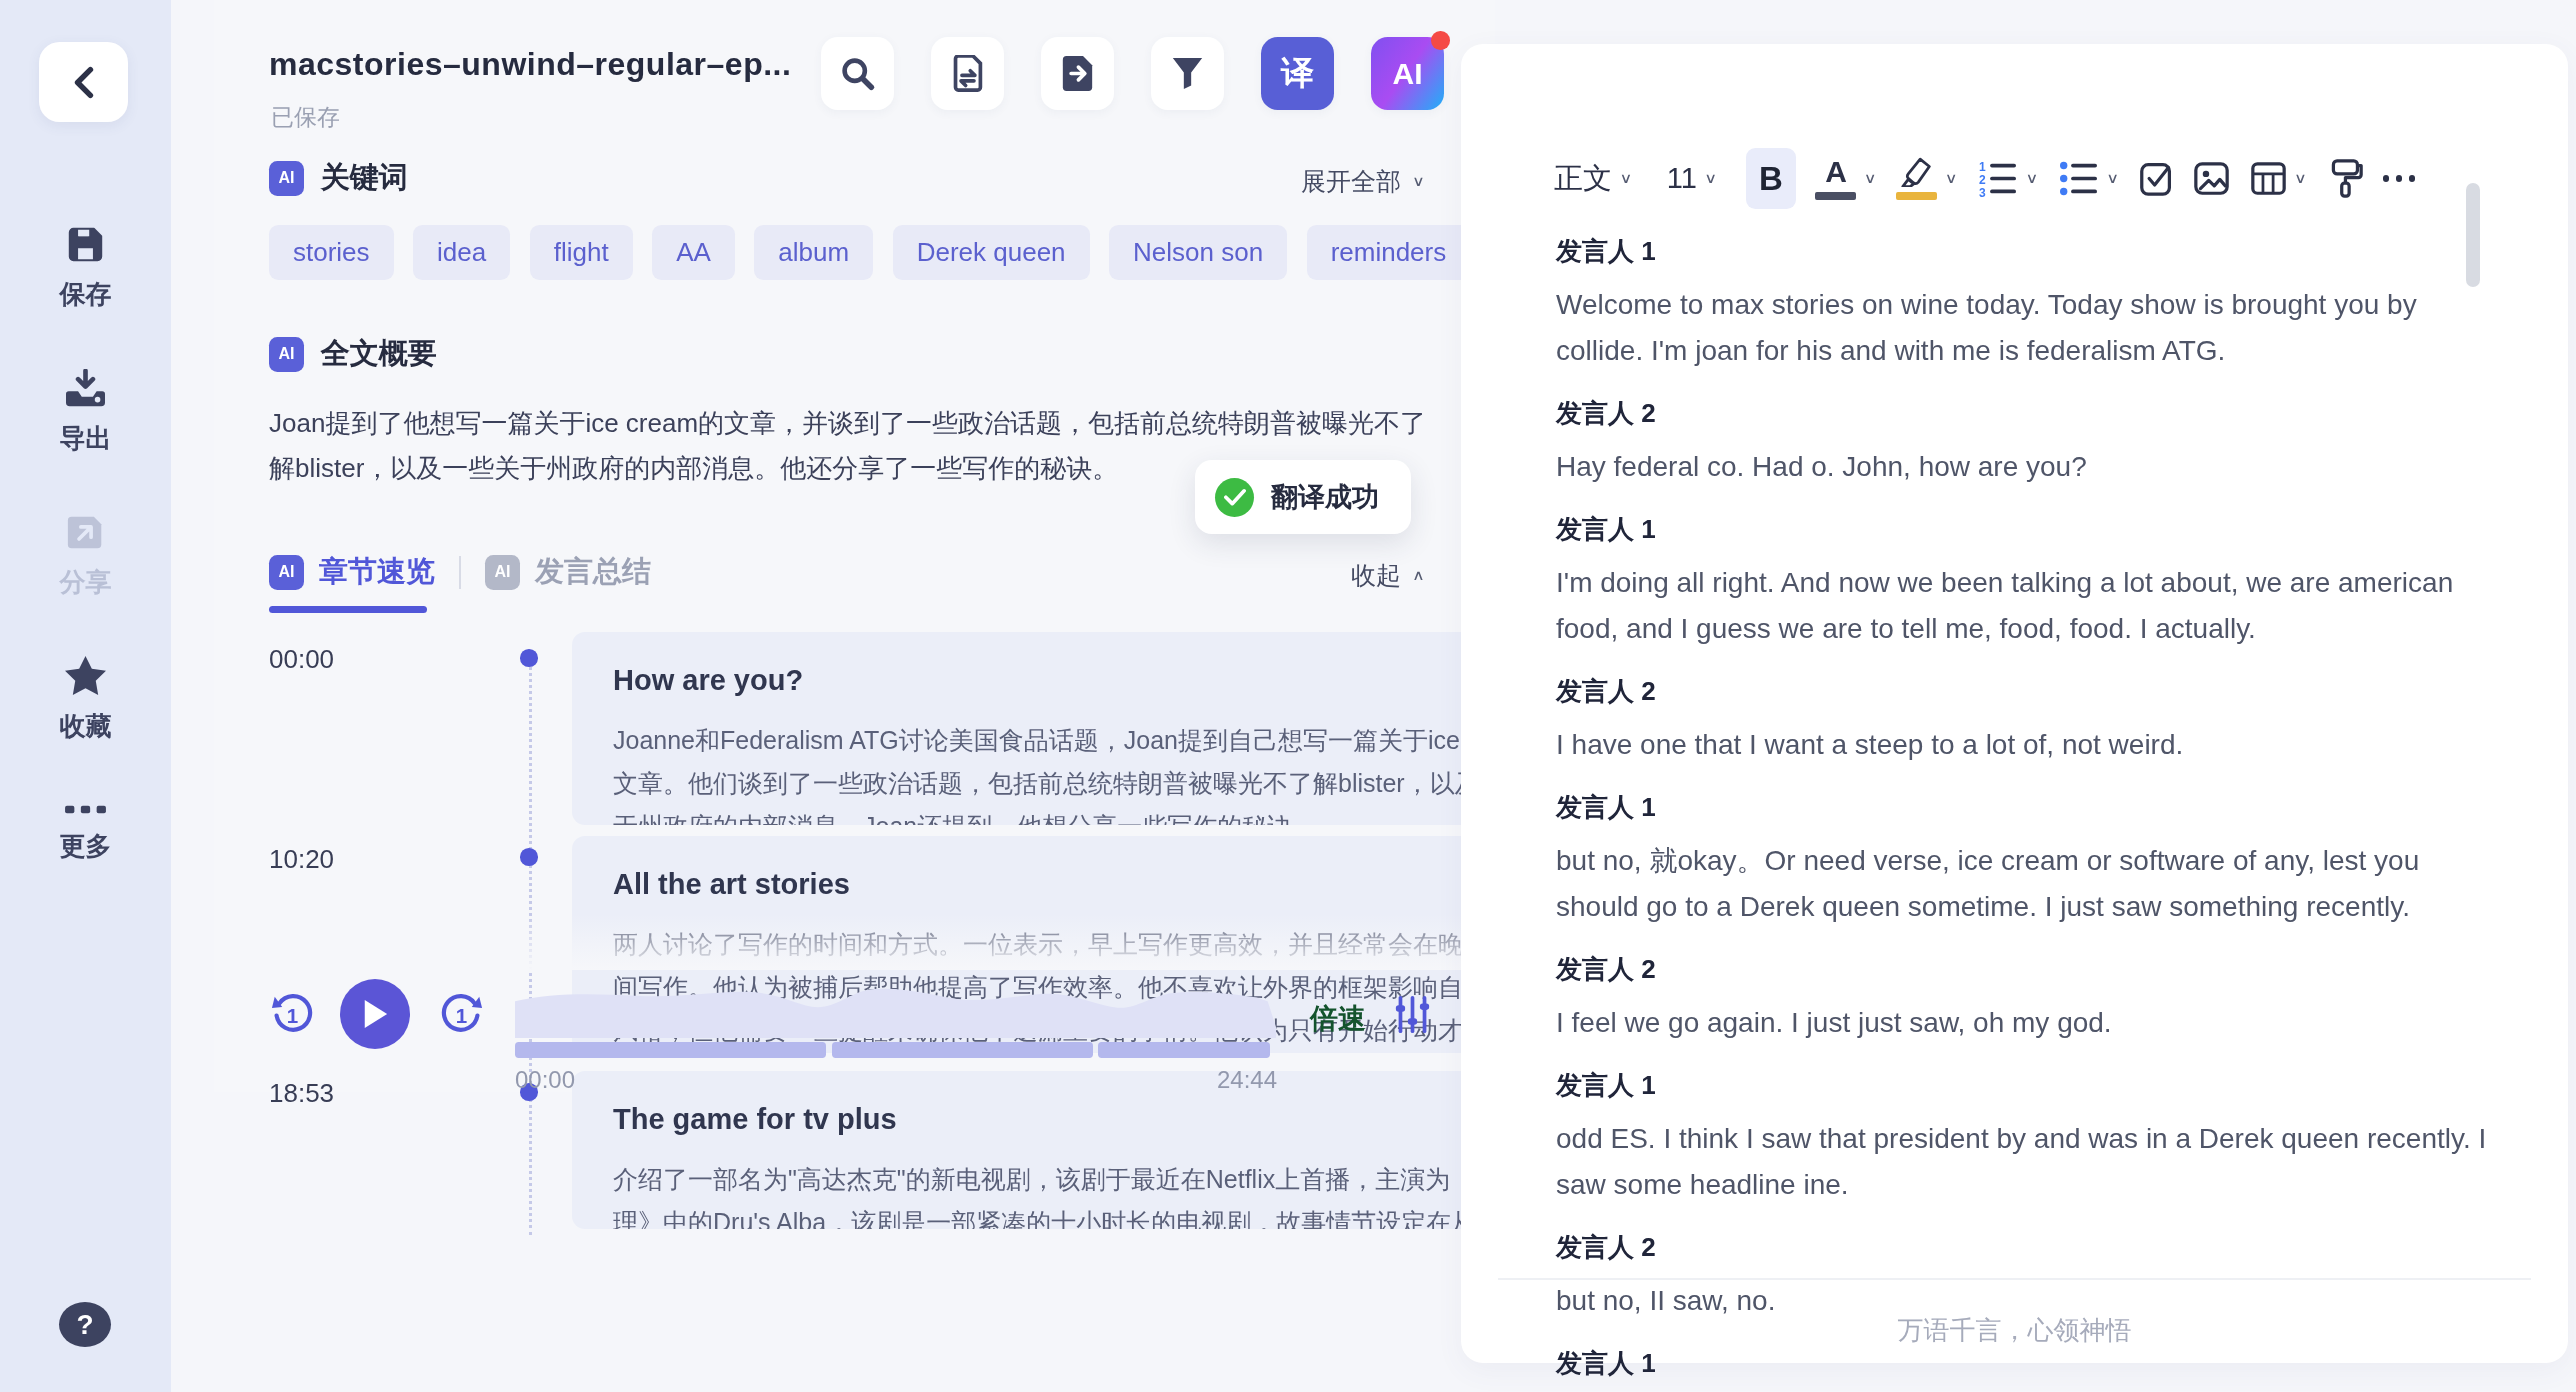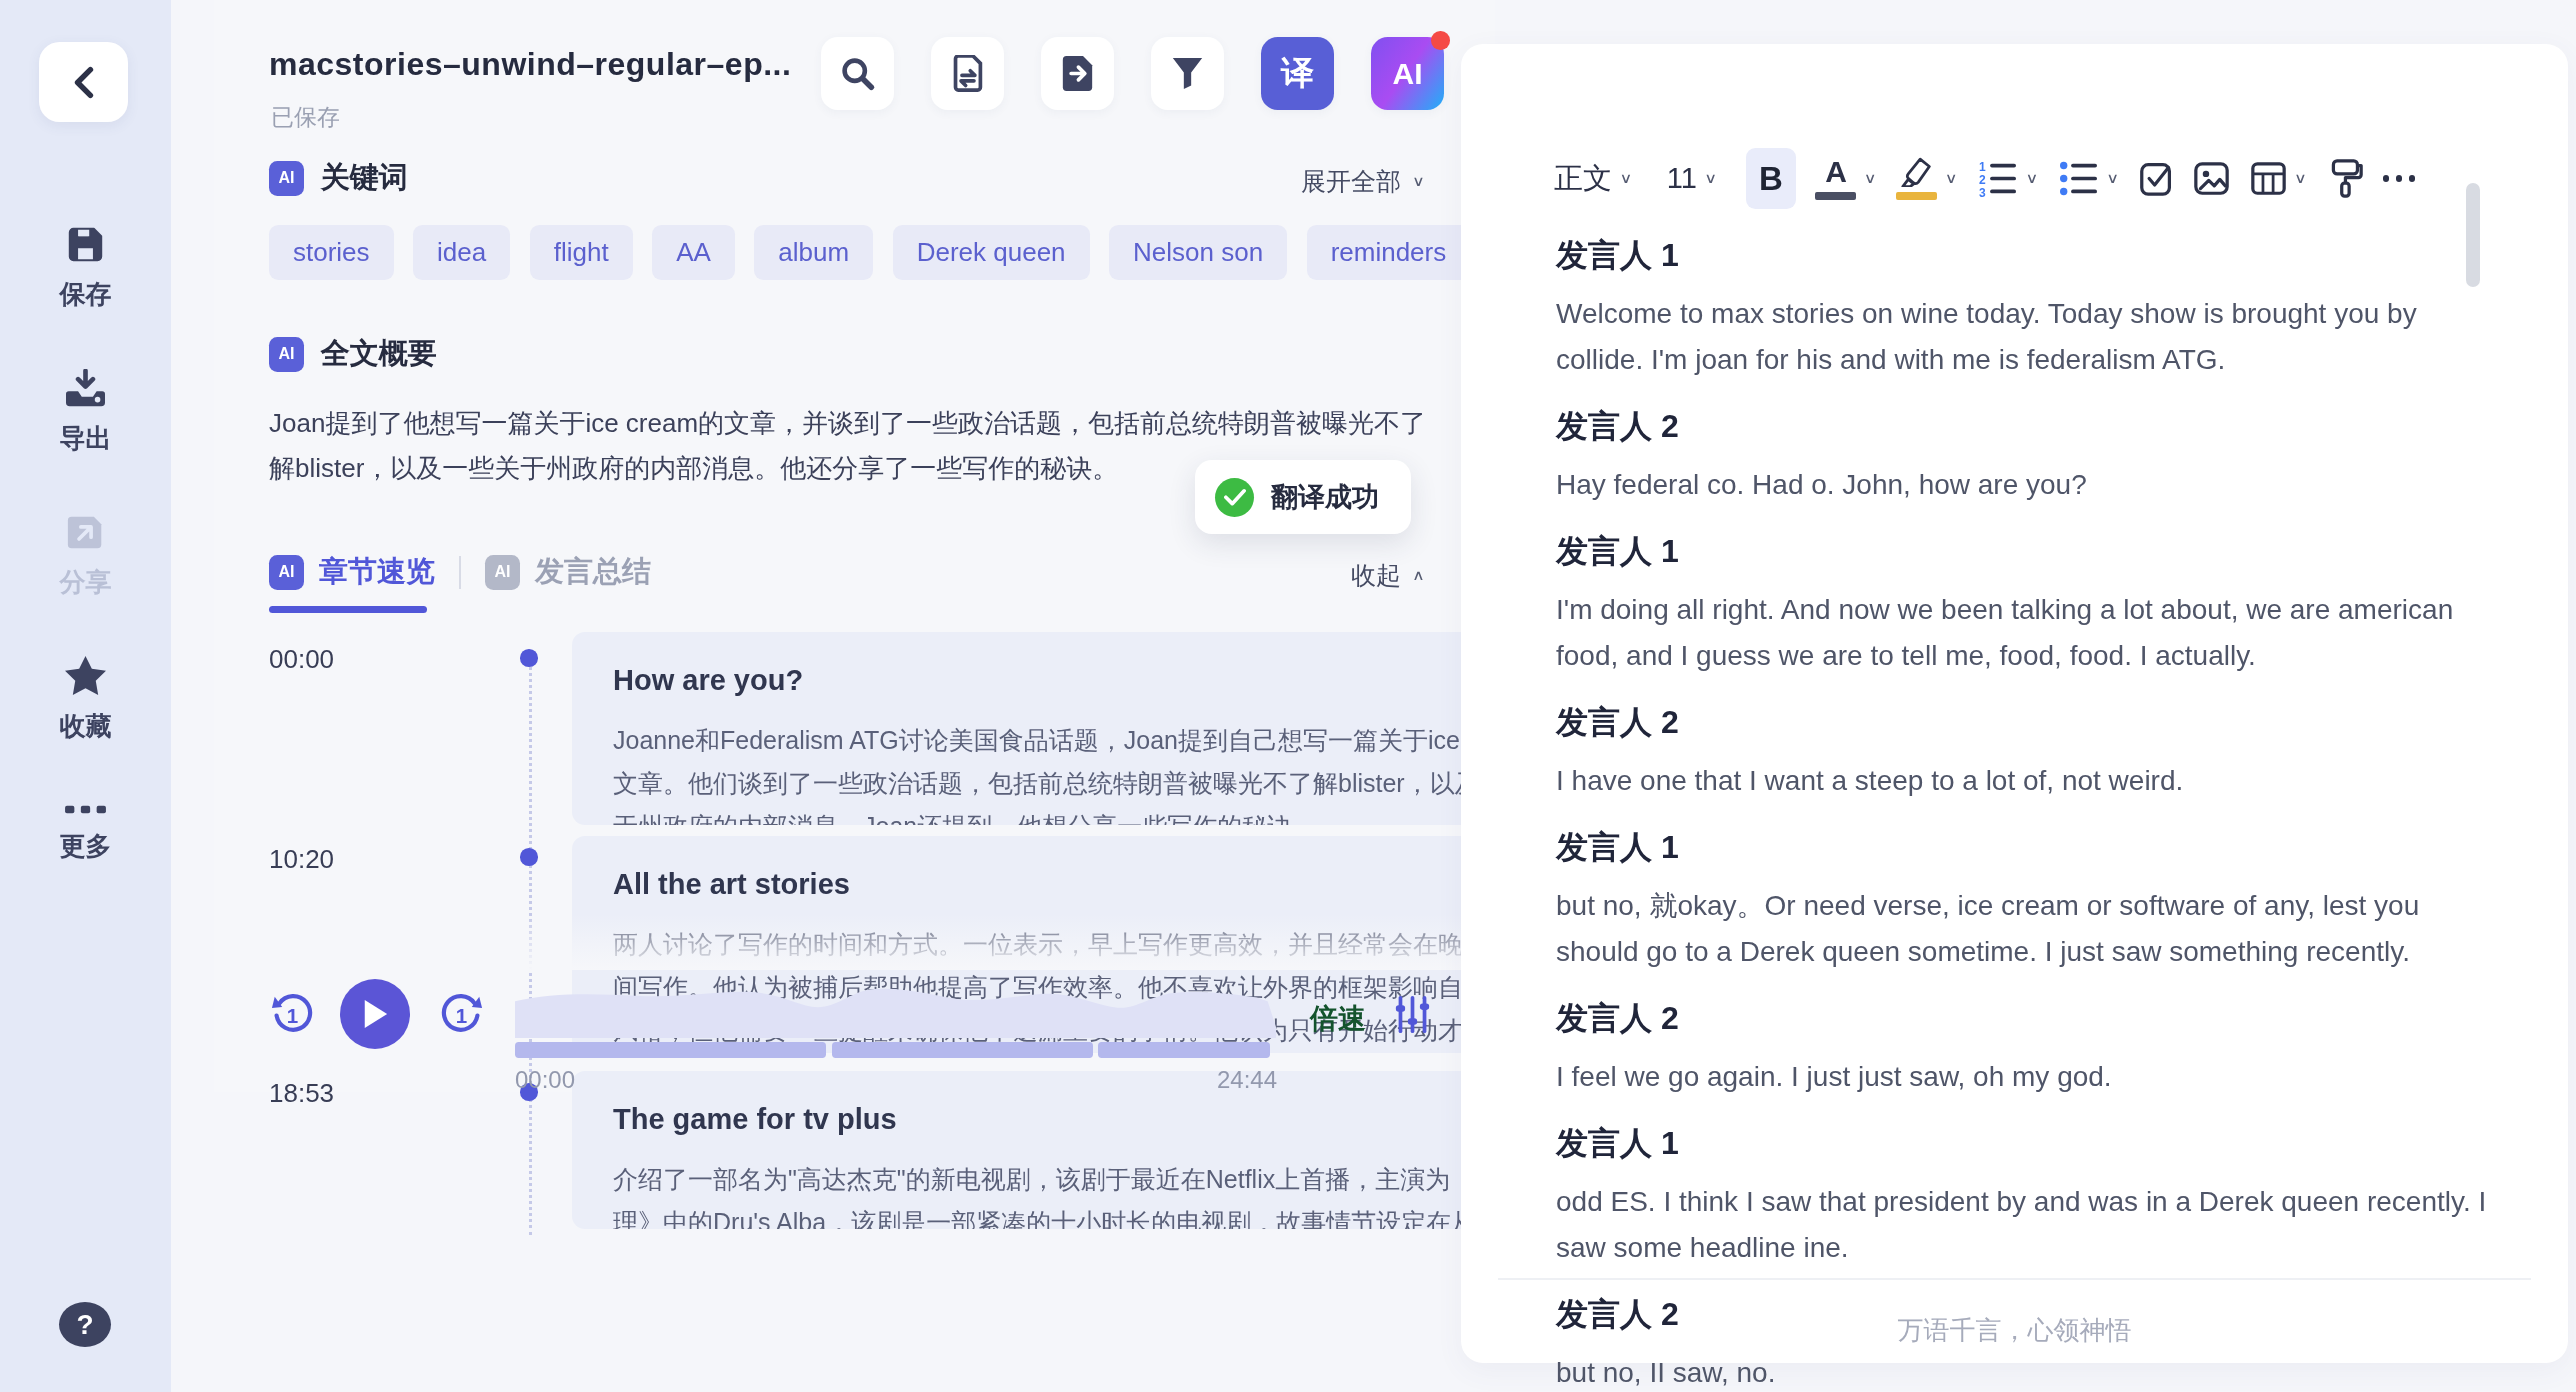--- a/index.html
+++ b/index.html
@@ -85,21 +85,21 @@
   .b-btn { width:50px; height:61px; background:#e9ecfa; border-radius:9.3px; display:flex; align-items:center; justify-content:center;
     font-size:33px; font-weight:800; color:#1f2433; cursor:pointer; }
   .a-color { display:flex; flex-direction:column; align-items:center; gap:4.6px; cursor:pointer; }
   .a-color .A { font-size:30px; font-weight:600; color:#2c3147; line-height:30px; }
   .a-color .bar { width:41px; height:8.3px; border-radius:1.9px; background:#4a4f63; }
   .hl .bar { background:#e9b43d; }
   .ed-dots { display:flex; gap:6.5px; align-items:center; cursor:pointer; }
   .ed-dots i { width:6.5px; height:6.5px; border-radius:50%; background:#2c3147; }
   .transcript { position:absolute; left:95px; top:190px; width:938px; }
   .utt { margin-bottom:22px; }
-  .utt .spk { font-size:32px; font-weight:800; color:#20253a; margin-bottom:13px; }
+  .utt .spk { font-size:26px; font-weight:800; color:#20253a; margin-bottom:13px; }
   .utt .txt { font-size:28px; color:#4f5568; line-height:46px; }
   .ed-divider { position:absolute; left:37px; right:37px; top:1234px; height:1.9px; background:#eef0f4; }
   .ed-footer { position:absolute; left:0; top:1269px; width:100%; text-align:center; font-size:26px; color:#a6abbb; }
   .ed-scrollbar { position:absolute; left:1005px; top:139px; width:14px; height:104px; border-radius:7.4px; background:#d8dbe2; cursor:pointer; }
   svg { display:block; }
 </style>
 </head>
 <body>
 
 <div class="sidebar">

